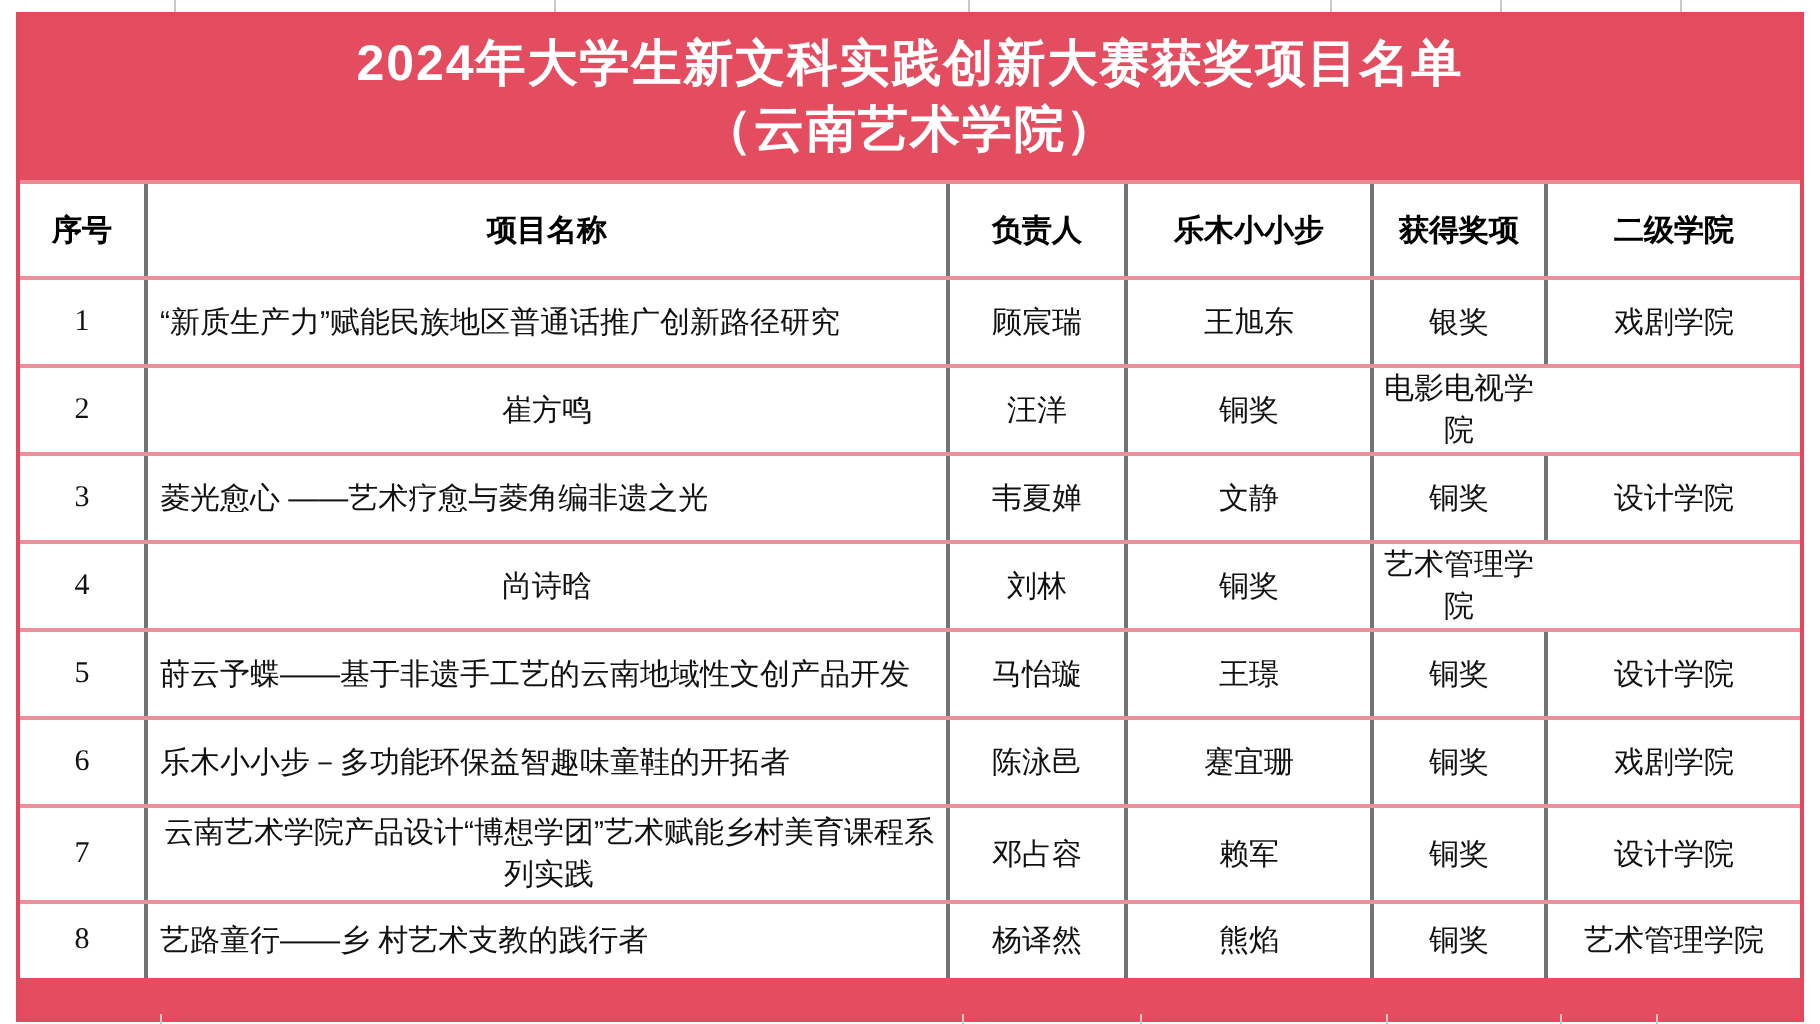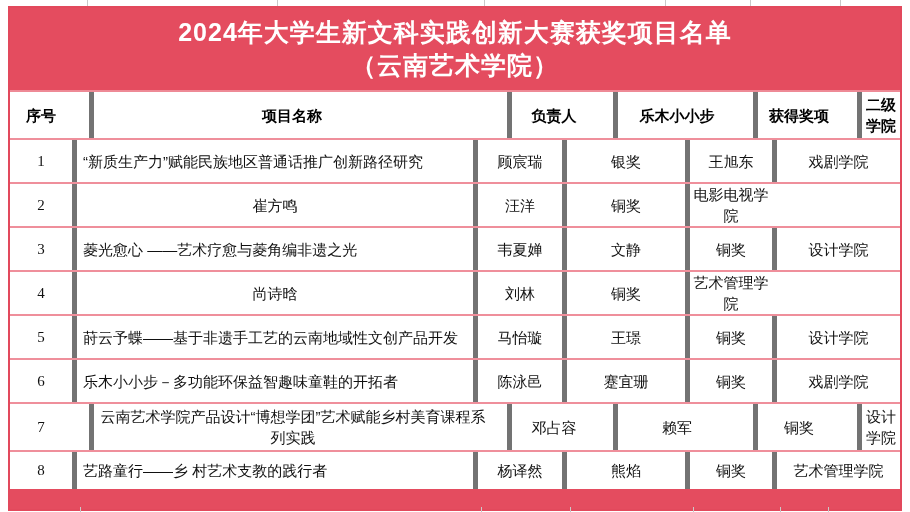--- a/index.html
+++ b/index.html
@@ -18,28 +18,28 @@
   .title-block{
     height:84px;box-sizing:border-box;background:#e44c5f;color:#ffffff;
     display:flex;flex-direction:column;justify-content:center;align-items:center;
     font-weight:bold;font-size:25px;line-height:33px;text-align:center;
     border-bottom:2px solid #ee8a96;letter-spacing:1px;
   }
   .row{
     display:grid;grid-template-columns:62px 401px 89px 123px 87px 1fr;
     box-sizing:border-box;border-bottom:2px solid #ef8f9b;background:#ffffff;
   }
-  .row.h48{height:48px;gap:17px;}
+  .row.h48{height:48px;}
   .row.h44{height:44px;}
   .row.h37{height:37px;border-bottom:none;}
   .cell{
     display:flex;align-items:center;justify-content:center;text-align:center;
     font-size:15px;box-sizing:border-box;overflow:hidden;line-height:21px;
   }
-  .cell + .cell{border-left:5px solid #737373;}
+  .cell + .cell{border-left:2px solid #737373;}
   .cell.project{justify-content:flex-start;text-align:center;padding:2px 4px 2px 6px;}
   .cell.no{font-family:"Liberation Serif","DejaVu Serif",serif;font-size:15px;}
   .header-row .cell{font-weight:bold;font-size:15px;color:#000;}
   .footer-bar{height:20px;background:#e44c5f;}
 </style>
 </head>
 <body>
 
 <div class="screen">
 
@@ -63,22 +63,22 @@
       <div class="cell">负责人</div>
       <div class="cell">乐木小小步</div>
       <div class="cell">获得奖项</div>
       <div class="cell">二级学院</div>
     </div>
 
     <div class="row h44">
       <div class="cell no">1</div>
       <div class="cell project">“新质生产力”赋能民族地区普通话推广创新路径研究</div>
       <div class="cell">顾宸瑞</div>
+      <div class="cell">王旭东</div>
       <div class="cell">银奖</div>
-      <div class="cell">王旭东</div>
       <div class="cell">戏剧学院</div>
     </div>
 
     <div class="row h44">
       <div class="cell no">2</div>
       <div class="cell">崔方鸣</div>
       <div class="cell">汪洋</div>
       <div class="cell">铜奖</div>
       <div class="cell">电影电视学院</div>
     </div>

